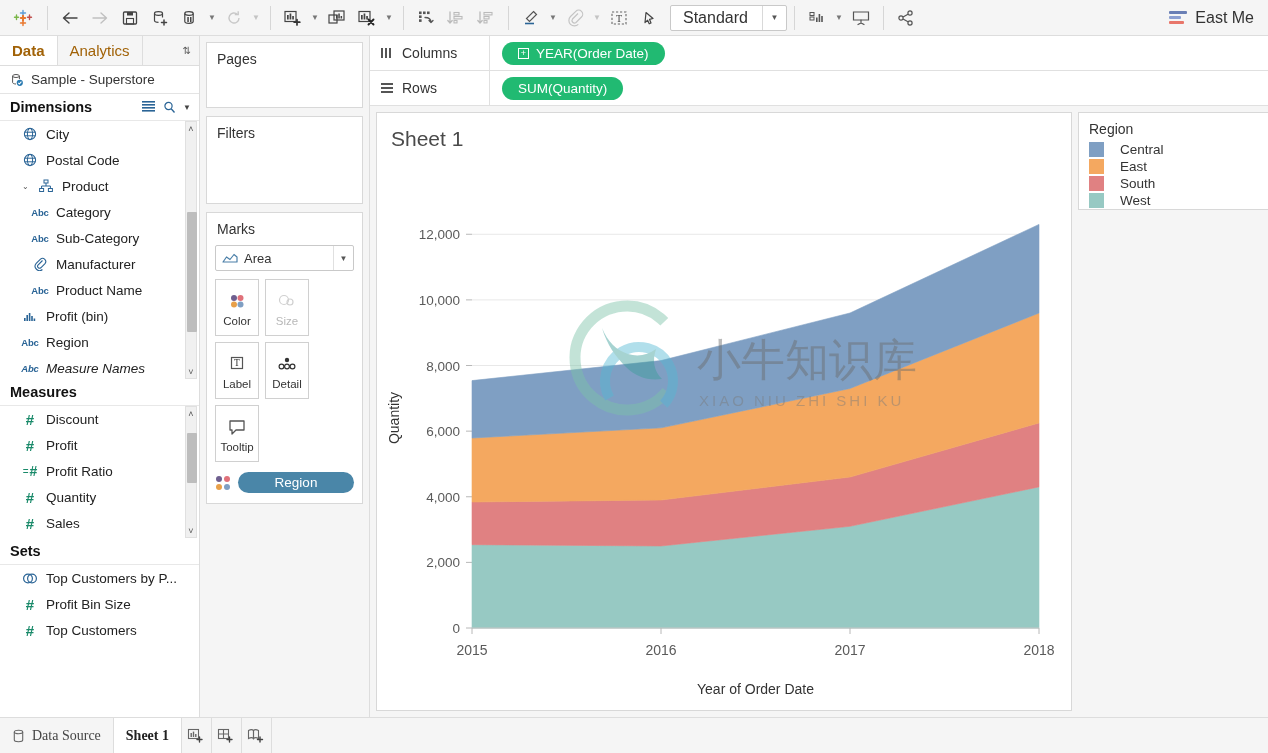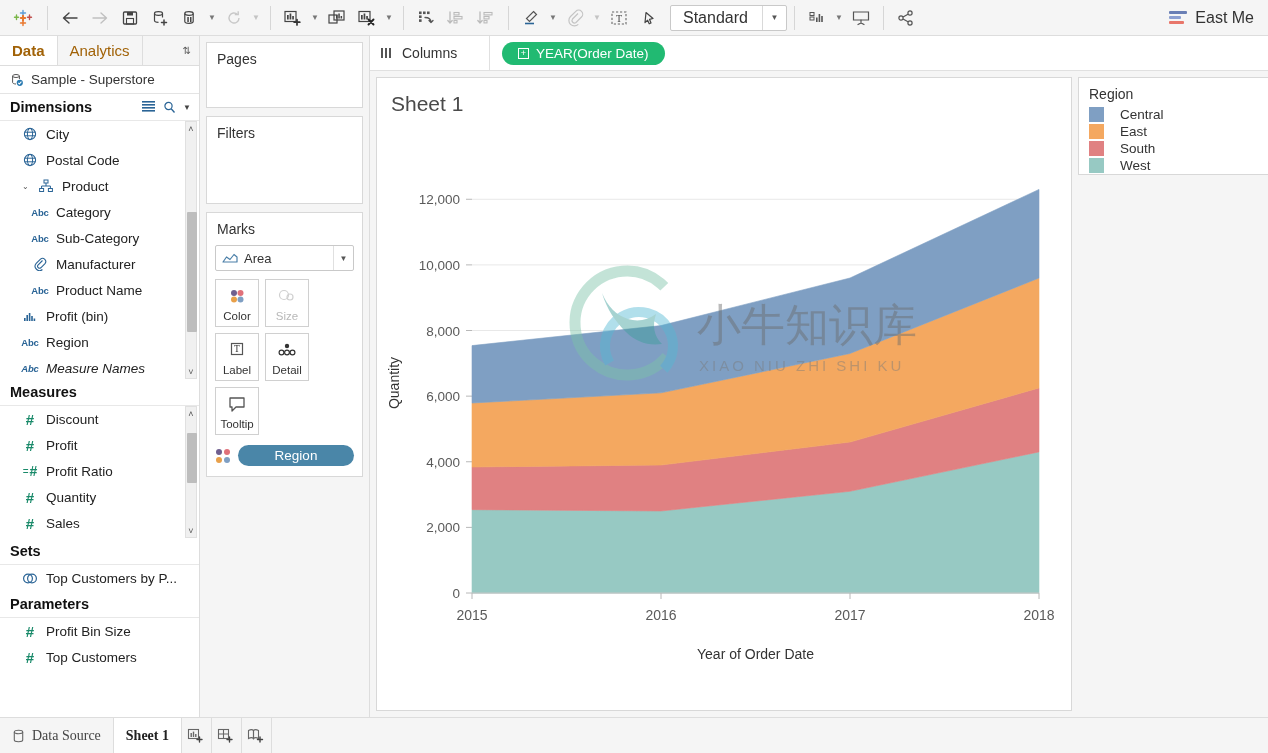--- a/index.html
+++ b/index.html
@@ -105,21 +105,21 @@
   .marktype {
     margin: 4px 8px 8px; height: 26px;
     border: 1px solid #c9c9c9; background: #fff;
     display: flex; align-items: center; border-radius: 2px;
   }
   .marktype .mt-label { display:flex; align-items:center; gap:6px; padding: 0 6px; font-size: 13px; color:#333; }
   .marktype .mt-arrow { margin-left:auto; width: 20px; height: 24px; border-left: 1px solid #e0e0e0; display:flex;align-items:center;justify-content:center; font-size:8px;color:#555; }
 
   .btn-grid { display: flex; flex-wrap: wrap; gap: 6px; padding: 0 8px; }
   .mbtn {
-    width: 44px; height: 48px; border: 1px solid #d0d0d0; background: #fff;
+    width: 44px; height: 57px; border: 1px solid #d0d0d0; background: #fff;
     display: flex; flex-direction: column; align-items: center; justify-content: center; gap: 2px;
     font-size: 11.5px; color: #333;
   }
   .mbtn.dis { color: #b8b8b8; }
   .mbtn .mi { height: 24px; display:flex; align-items:center; justify-content:center; }
 
   .pill-row { display: flex; align-items: center; gap: 7px; padding: 10px 8px 0; }
   .pill-blue {
     background: #4a86a8; color: #fff; border-radius: 11px;
     padding: 3px 16px; font-size: 13.5px; flex: 1; text-align: center;
@@ -540,23 +540,20 @@
                 <svg width="16" height="13" viewBox="0 0 16 13">
                   <circle cx="6" cy="6.5" r="4.4" stroke="#2a6496" fill="none" stroke-width="1.2"></circle>
                   <circle cx="10" cy="6.5" r="4.4" stroke="#2a6496" fill="none" stroke-width="1.2"></circle>
                 </svg>
               </span>
               <span>Top Customers by P...</span>
             </div>
           </div>
         </div>
 
-      <div class="sec-header">
-        <span>Parameters</span>
-      </div>
       <div class="field-list">
           <div id="parList">
             <div class="field lvl1">
               <span class="ficon">
                 <span class="hashm">#</span>
               </span>
               <span>Profit Bin Size</span>
             </div>
             <div class="field lvl1">
               <span class="ficon">
@@ -661,20 +658,39 @@
                   <rect x="9" y="1" width="2" height="10"></rect>
                 </g>
               </svg>
           </span>
           <span>Columns</span>
         </div>
         <div class="shelf-drop">
           <span class="pill-green">
             <span class="plusbox">+</span>
             <span>YEAR(Order Date)</span>
+          </span>
+        </div>
+      </div>
+      <div class="shelf">
+        <div class="shelf-label">
+          <span>
+            <svg width="14" height="12" viewBox="0 0 14 12">
+                <g fill="#555">
+                  <rect x="1" y="1" width="12" height="2"></rect>
+                  <rect x="1" y="5" width="12" height="2"></rect>
+                  <rect x="1" y="9" width="12" height="2"></rect>
+                </g>
+              </svg>
+          </span>
+          <span>Rows</span>
+        </div>
+        <div class="shelf-drop">
+          <span class="pill-green">
+            <span>SUM(Quantity)</span>
           </span>
         </div>
       </div>
 
       <div class="viewrow">
         <div class="viewport">
           <div class="sheet-title">Sheet 1</div>
           <div class="chartwrap">
             <svg id="chart" width="702" height="605" viewBox="0 0 702 605">
                 <line x1="95" x2="662" y1="515" y2="515" stroke="#cfcfcf" stroke-width="1"></line>

